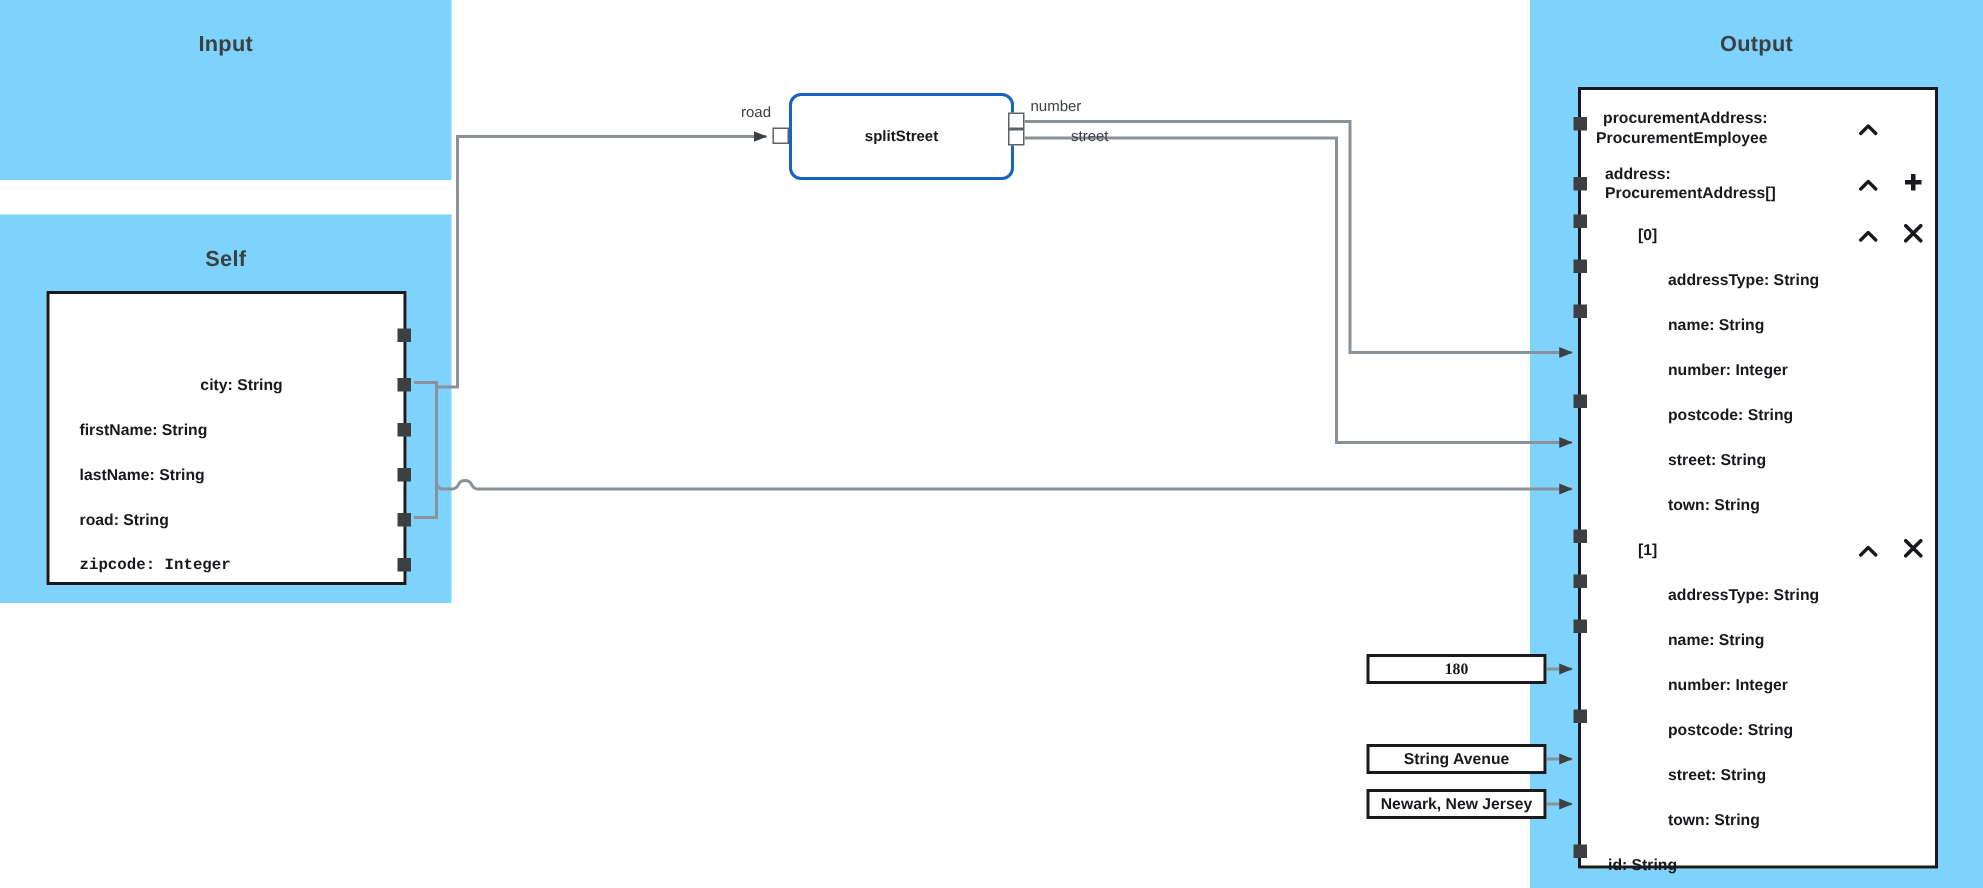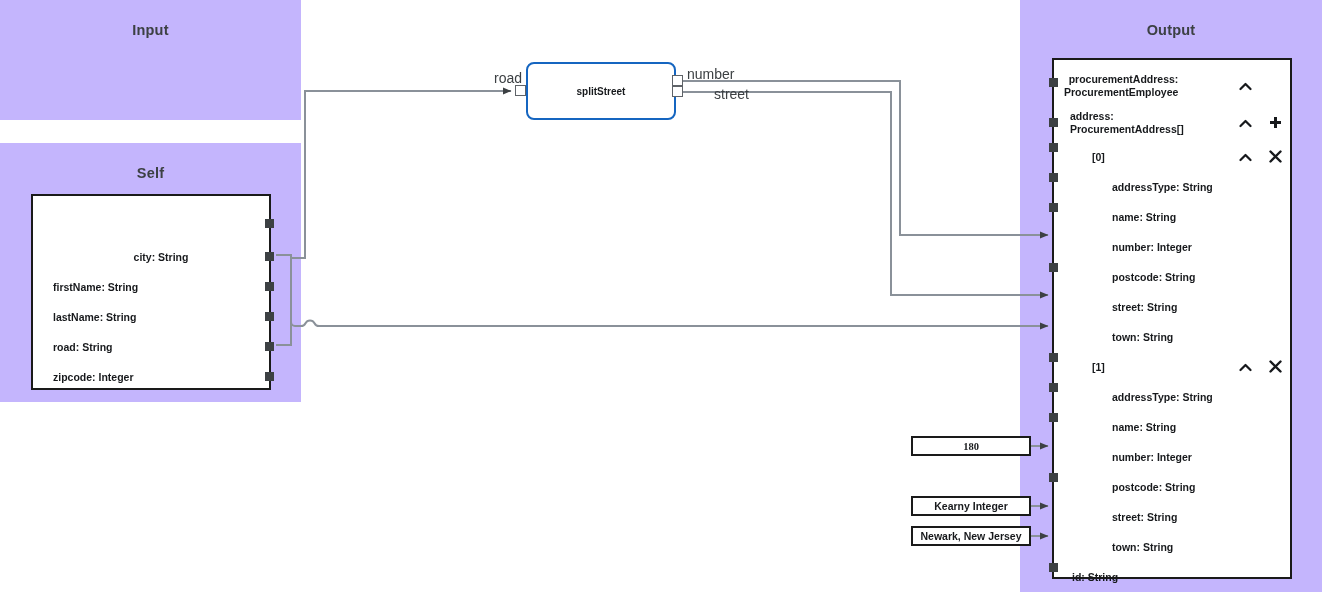--- a/index.html
+++ b/index.html
@@ -4,21 +4,21 @@
 <title>Mapping Editor</title>
 <style>
   html,body{margin:0;padding:0;background:#ffffff;}
   body{
     font-family:"Liberation Sans", sans-serif;
     width:1322px;height:592px;overflow:hidden;position:relative;
   }
   #canvas{position:absolute;left:0;top:0;width:1322px;height:592px;}
 
   
-  .panel{position:absolute;background:#c4b5fd;}
+  .panel{position:absolute;background:#7dd3fc;}
   #panel-input{left:0;top:0;width:301px;height:120px;}
   #panel-self{left:0;top:143px;width:301px;height:259px;}
   #panel-output{left:1020px;top:0;width:302px;height:592px;}
 
   .panel-title{
     position:absolute;width:100%;text-align:center;
     font-size:14.5px;font-weight:bold;color:#3c4043;
     letter-spacing:.2px;
   }
   #title-input{top:22px;}
@@ -70,21 +70,21 @@
 
   
   .chip{
     position:absolute;background:#ffffff;border:2px solid #1a1a1a;
     box-sizing:border-box;height:20px;display:flex;align-items:center;
     justify-content:center;font-size:10.5px;font-weight:bold;color:#17191c;
   }
 
   
   .pin-label{
-    position:absolute;font-size:14px;color:#3c4043;white-space:nowrap;
+    position:absolute;font-size:10px;color:#3c4043;white-space:nowrap;
   }
   .pin-box{
     position:absolute;width:11px;height:11px;background:#ffffff;
     border:1.5px solid #5f6368;box-sizing:border-box;
   }
 </style>
 </head>
 <body>
 
 <div id="canvas">
@@ -137,21 +137,21 @@
     </div>
     <div class="row" style="top:76px;">
       <span class="row-label" style="margin-left:20px;">firstName: String</span>
     </div>
     <div class="row" style="top:106px;">
       <span class="row-label" style="margin-left:20px;">lastName: String</span>
     </div>
     <div class="row" style="top:136px;">
       <span class="row-label" style="margin-left:20px;">road: String</span>
     </div>
-    <div class="row" style="top:166px;">
+    <div class="row" style="top:166px;font-family:Liberation Mono, monospace;">
       <span class="row-label" style="margin-left:20px;">zipcode: Integer</span>
     </div>
 
     <span class="port right" style="top:23px;"></span>
     <span class="port right" style="top:56px;"></span>
     <span class="port right" style="top:86px;"></span>
     <span class="port right" style="top:116px;"></span>
     <span class="port right" style="top:146px;"></span>
     <span class="port right" style="top:176px;"></span>
   </div>
@@ -166,21 +166,21 @@
   <span class="pin-box" style="left:672px;top:75px;"></span>
   <span class="pin-label" style="left:687px;top:66px;">number</span>
 
   <span class="pin-box" style="left:672px;top:86px;"></span>
   <span class="pin-label" style="left:714px;top:86px;">street</span>
 
   <div class="chip" style="left:911px;top:436px;width:120px;font-family:Liberation Serif, serif;">
     <span>180</span>
   </div>
   <div class="chip" style="left:911px;top:496px;width:120px;">
-    <span>Kearny Integer</span>
+    <span>String Avenue</span>
   </div>
   <div class="chip" style="left:911px;top:526px;width:120px;">
     <span>Newark, New Jersey</span>
   </div>
 
   <div class="node" id="output-node" style="left:1052px;top:58px;width:240px;height:521px;">
 
     <div class="row" style="top:8px;height:36px;">
       <span class="row-label" style="margin-left:10px;text-align:right;">procurementAddress:
 ProcurementEmployee</span>

